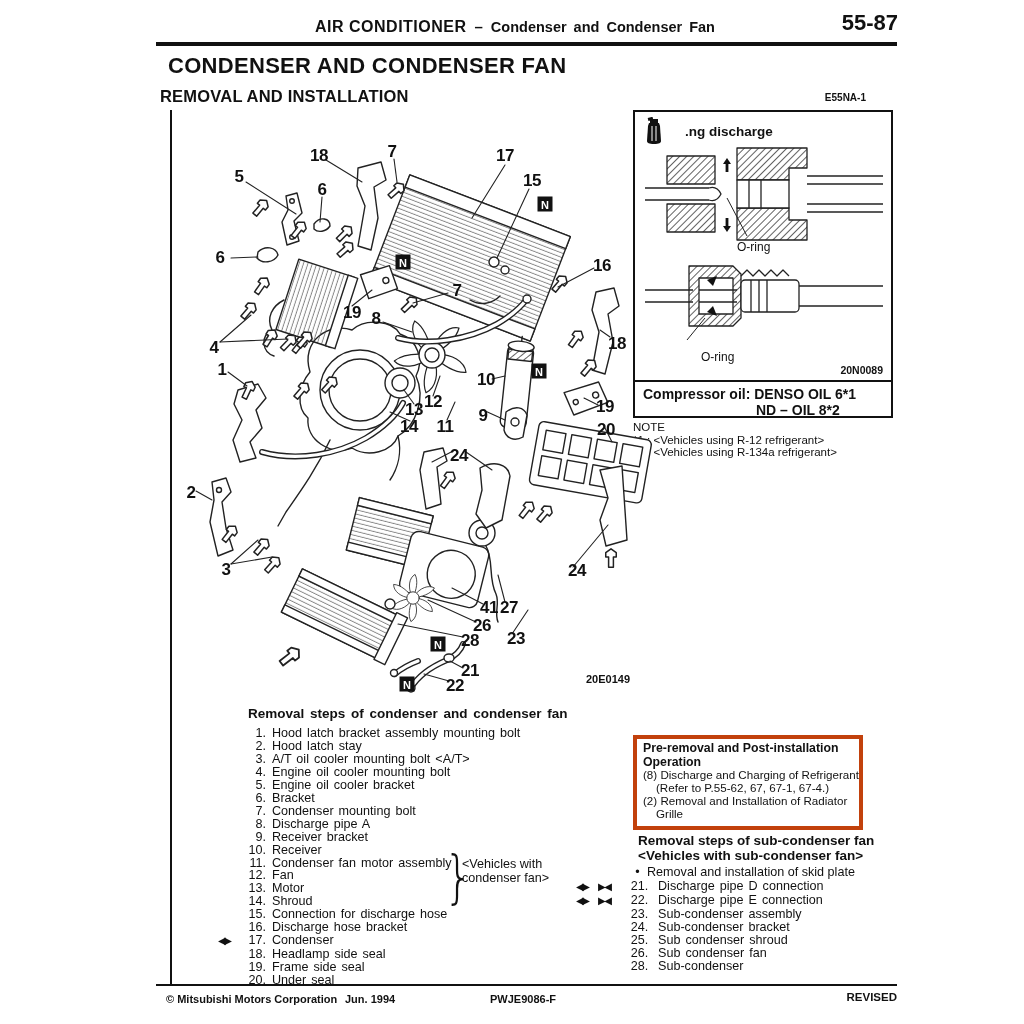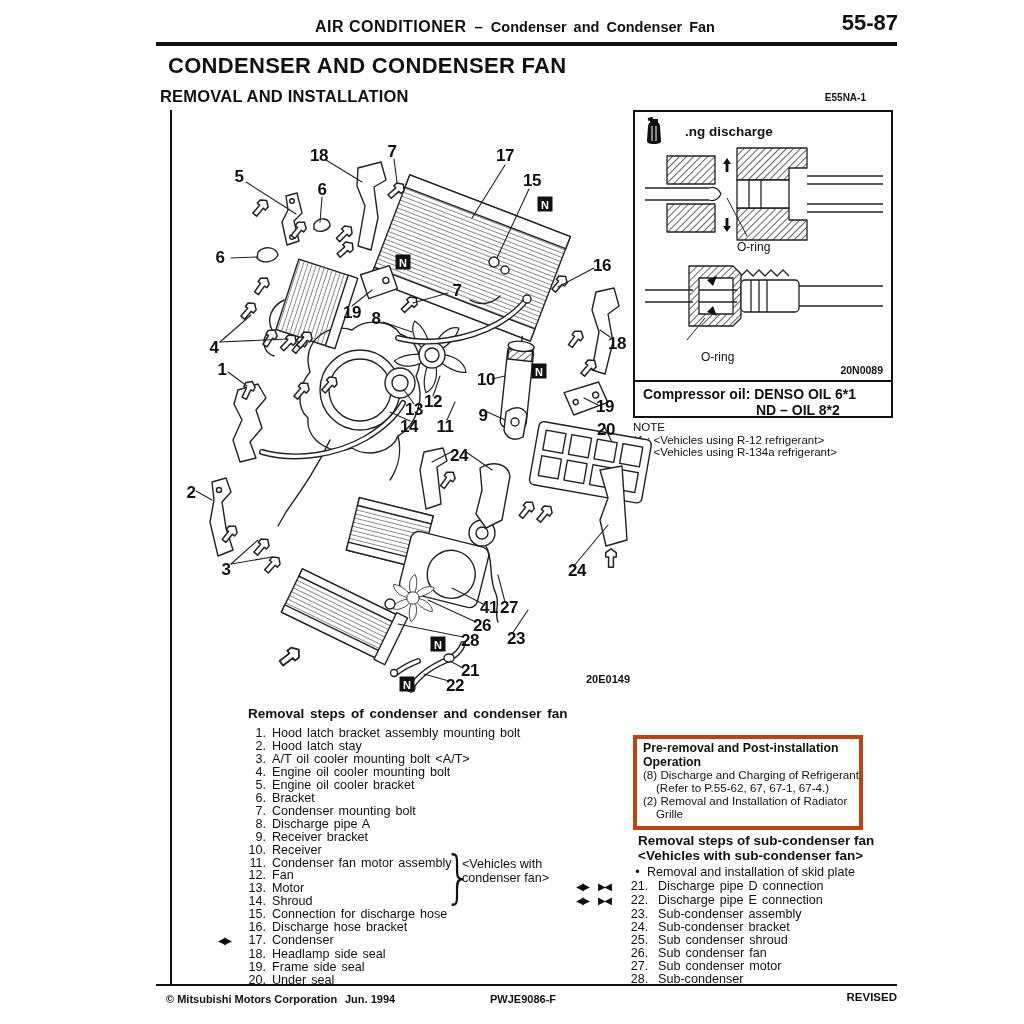--- a/index.html
+++ b/index.html
@@ -609,26 +609,20 @@
       </div>
       <div class="srow">
         <span class="mkA"></span>
         <span class="mkB"></span>
         <span class="num2">26.</span>
         <span class="txt">Sub condenser fan</span>
       </div>
       <div class="srow">
         <span class="mkA"></span>
         <span class="mkB"></span>
-        <span class="num2">27.</span>
-        <span class="txt">Sub condenser motor</span>
-      </div>
-      <div class="srow">
-        <span class="mkA"></span>
-        <span class="mkB"></span>
         <span class="num2">28.</span>
         <span class="txt">Sub-condenser</span>
       </div>
     </div>
 </div>
 
 <div class="abs foot" id="foot-copy">© Mitsubishi Motors Corporation</div>
 <div class="abs foot" id="foot-date">Jun. 1994</div>
 <div class="abs foot" id="foot-code">PWJE9086-F</div>
 <div class="abs" id="foot-rev">REVISED</div>

